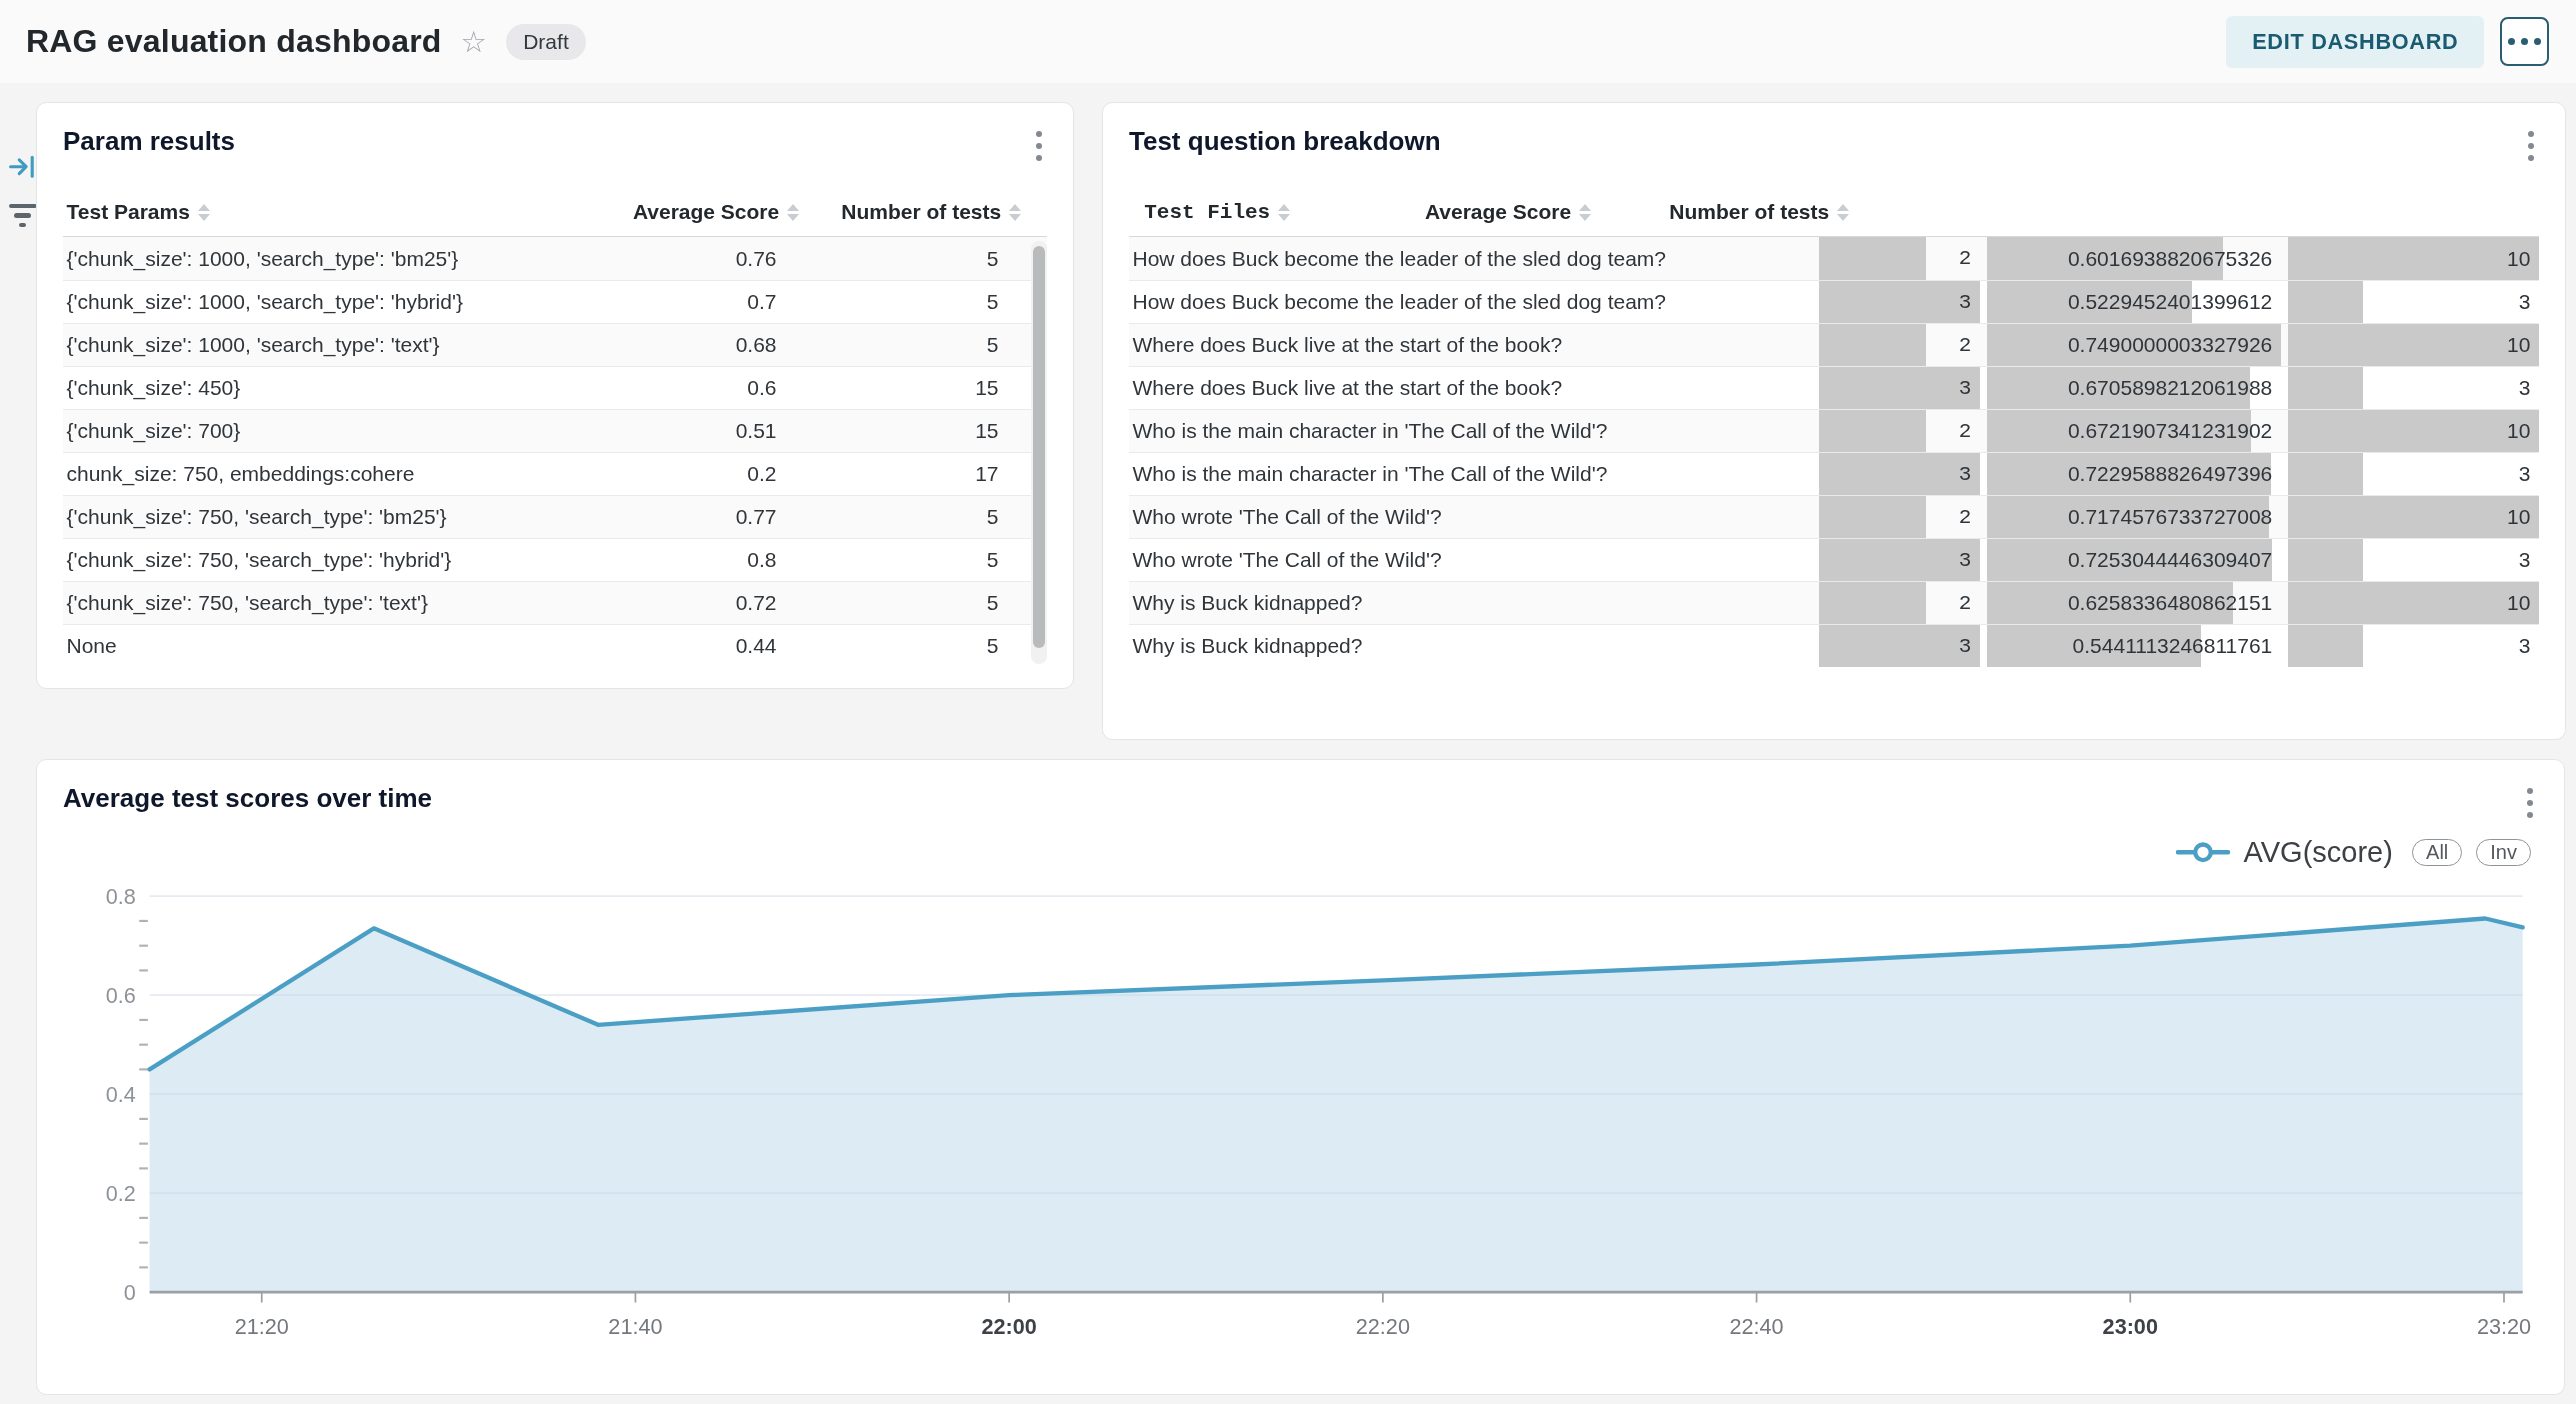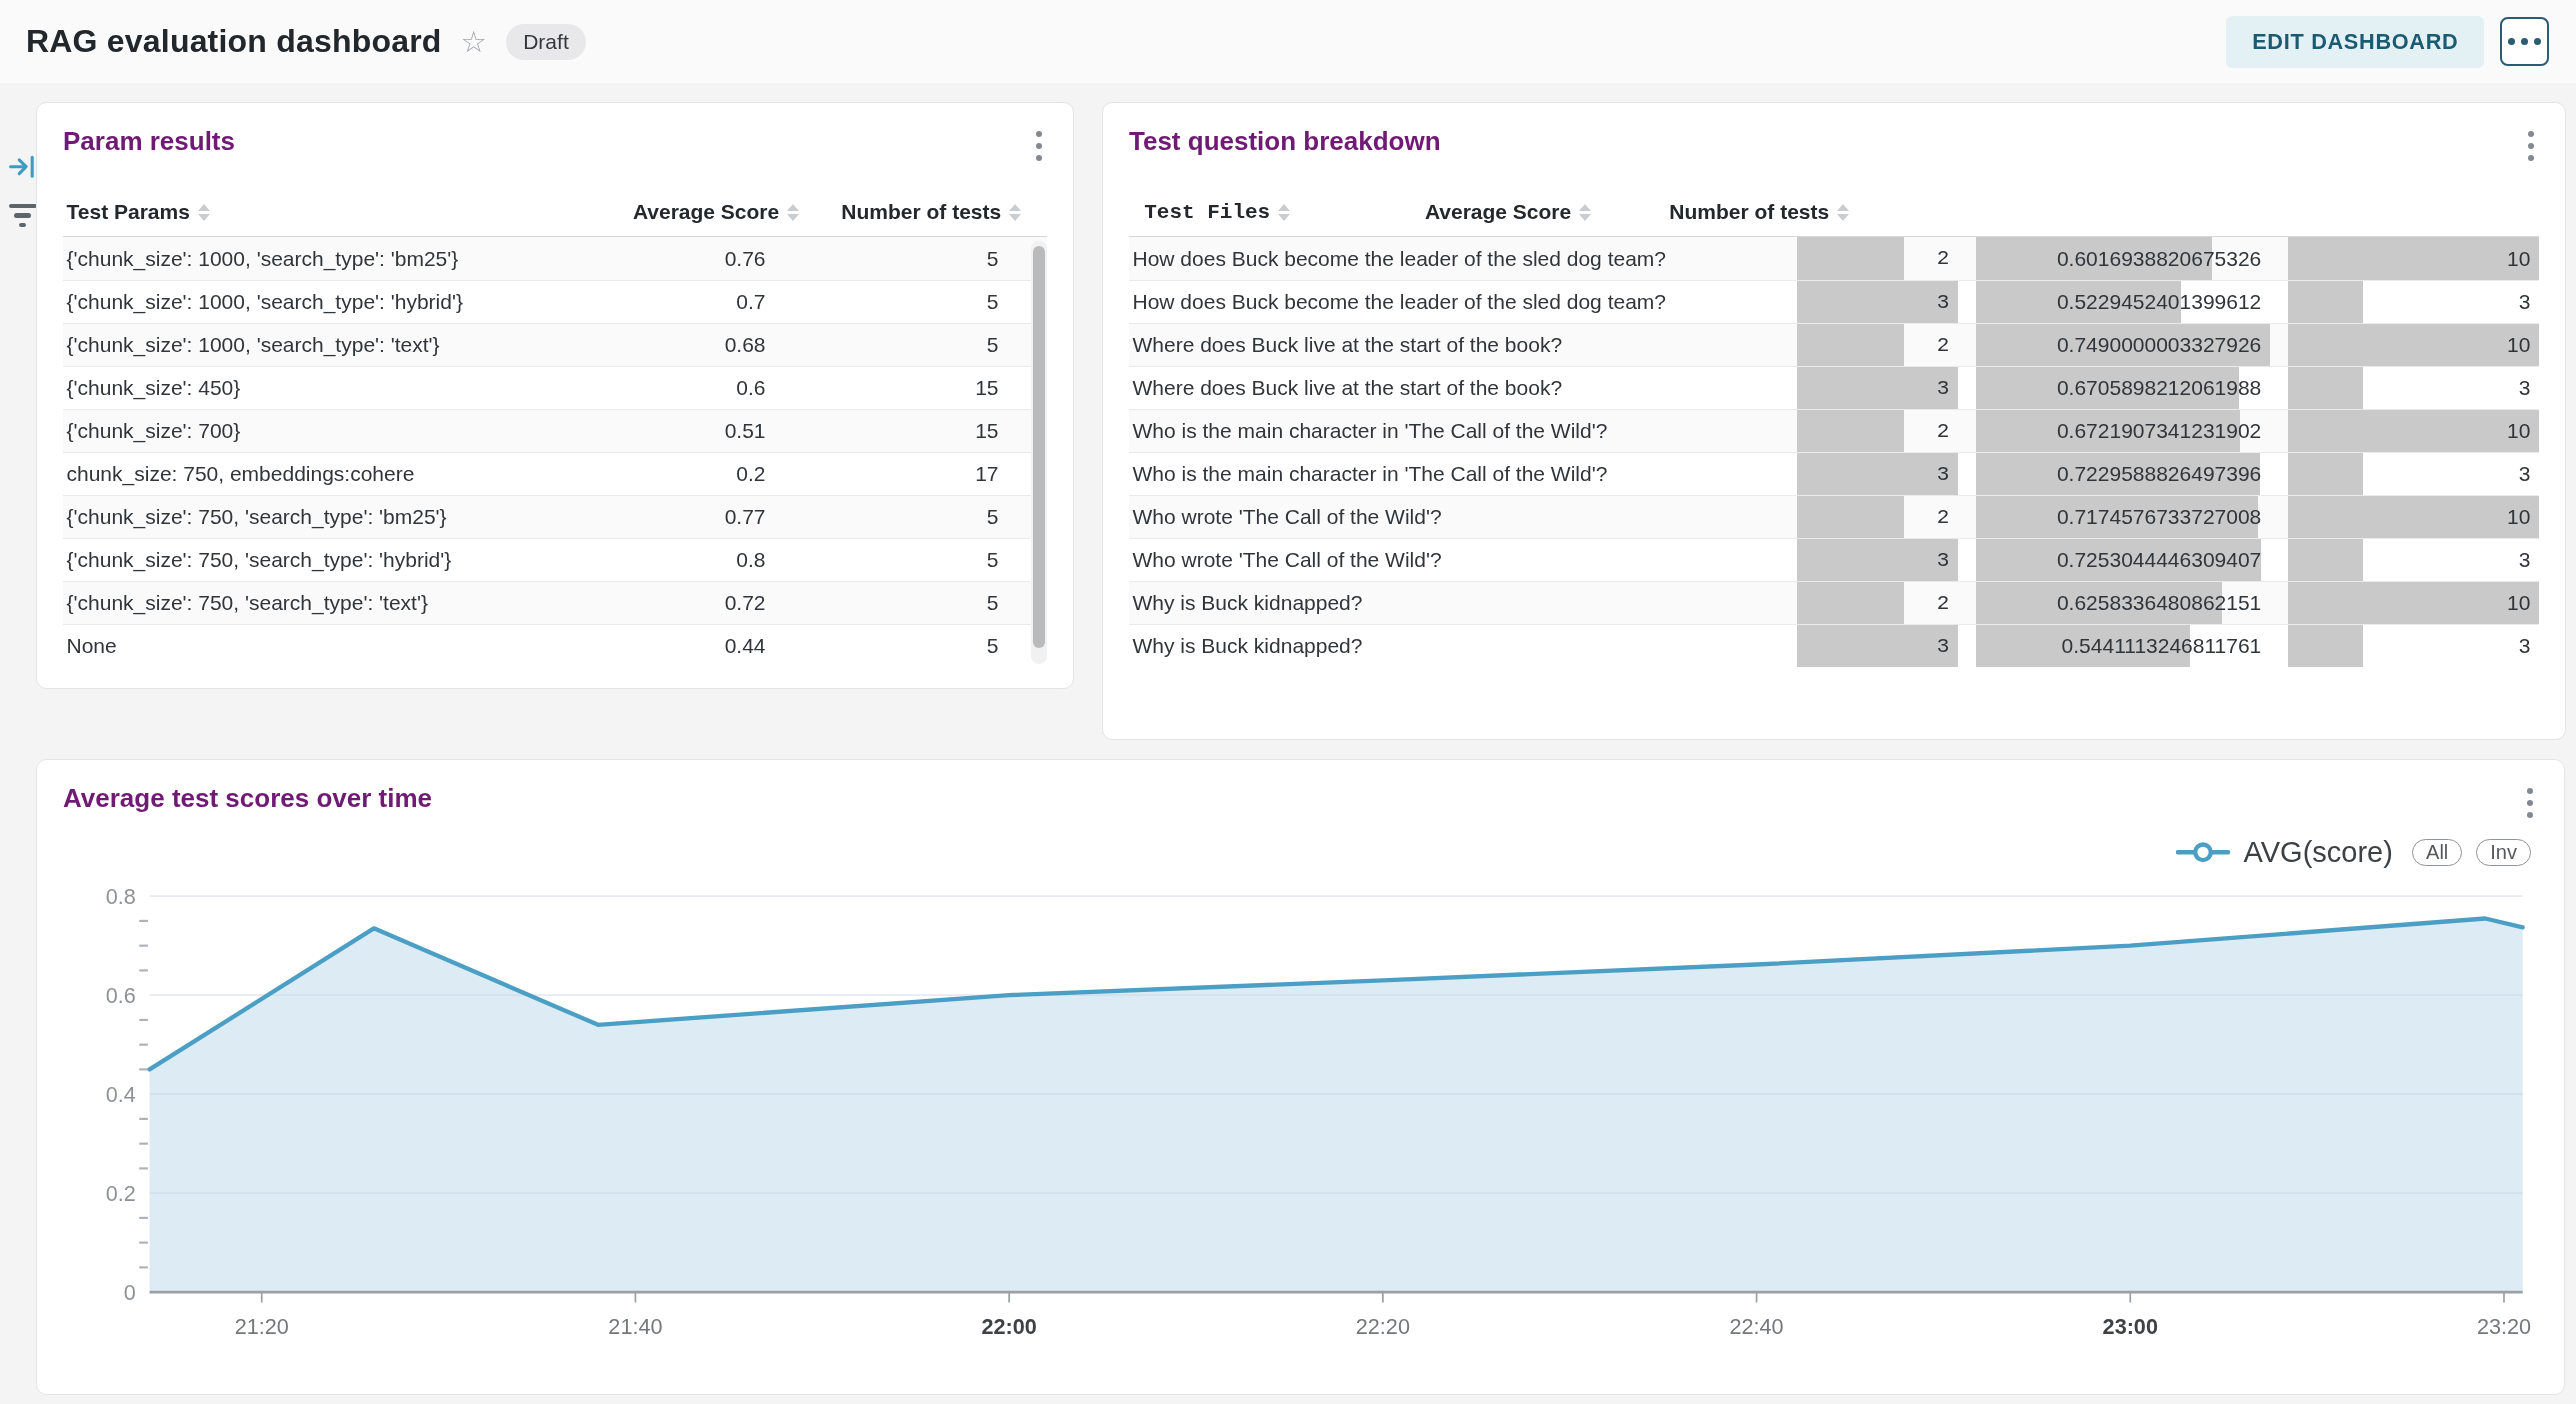--- a/index.html
+++ b/index.html
@@ -23,35 +23,35 @@
   .filter-icon i:nth-child(1){ width:28px; }
   .filter-icon i:nth-child(2){ width:17.3px; }
   .filter-icon i:nth-child(3){ width:7px; }
 
   
   .panel { position:absolute; background:#ffffff; border:1.7px solid #e3e4e6; border-radius:10.4px; padding:22.5px 26px; }
   #panel-params    { left:36px;  top:102px; width:1038px; height:587px; }
   #panel-questions { left:1102px; top:102px; width:1464px; height:638px; }
   #panel-chart     { left:36px;  top:759px; width:2529px; height:636px; }
   .panel-head { display:flex; align-items:flex-start; }
-  .panel-title { font-size:26px; font-weight:700; color:#701a75; }
+  .panel-title { font-size:26px; font-weight:700; color:#0f172a; }
   .kebab { margin-left:auto; display:flex; flex-direction:column; gap:6px; padding:5.2px; cursor:pointer; }
   .kebab i { width:6px; height:6px; border-radius:50%; background:#83898f; }
 
   
   .tbl { margin-top:22.5px; position:relative; }
   .thead { display:flex; gap:7px; height:49px; align-items:center; border-bottom:1.7px solid #d6d8da; }
   .th { font-size:21px; font-weight:700; color:#23282d; display:flex; align-items:center; overflow:hidden; white-space:nowrap; cursor:pointer; }
   .th.right { justify-content:flex-end; }
   .sort { display:inline-flex; flex-direction:column; gap:3.5px; margin-left:7.8px; }
   .sort b { display:block; width:0; height:0; border:6px solid transparent; }
   .sort b.up  { border-bottom:7px solid #c9ccd0; border-top-width:0; }
   .sort b.dn  { border-top:7px solid #c9ccd0; border-bottom-width:0; }
   .tbody { position:relative; }
-  .tr { display:flex; gap:18px; height:43px; align-items:stretch; background:#ffffff; }
+  .tr { display:flex; gap:7px; height:43px; align-items:stretch; background:#ffffff; }
   .tr.odd { background:#fafafa; }
   .tr + .tr { border-top:0.9px solid #e9eaec; }
   .td { font-size:21px; color:#30353a; display:flex; align-items:center; overflow:hidden; white-space:nowrap; }
   .td.right { justify-content:flex-end; }
   .td.has-bar { position:relative; }
   .td .bar { position:absolute; left:0; top:0; bottom:0; background:#c9c9c9; }
   .td .val { position:relative; width:100%; text-align:right; }
   .td.pad-r .val, .td.pad-r { padding-right:22.5px; }
   .td.has-bar .val { padding-right:8.7px; }
 

